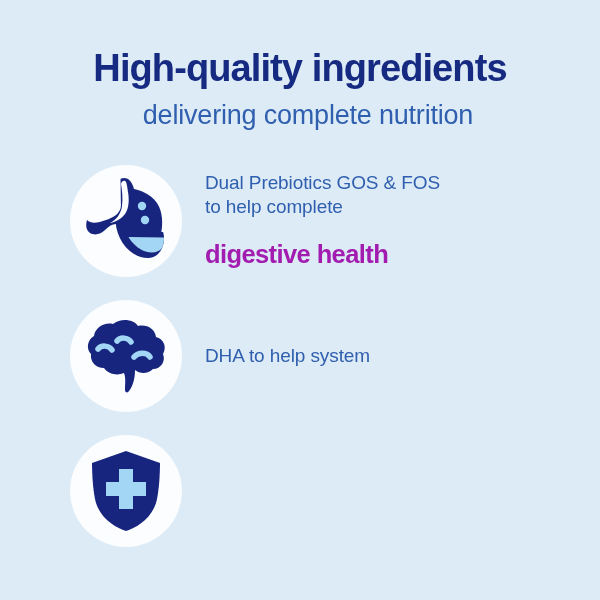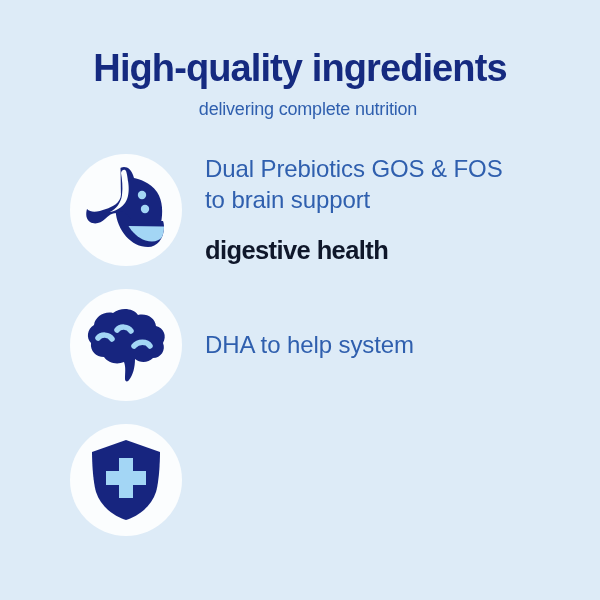--- a/index.html
+++ b/index.html
@@ -30,21 +30,21 @@
   .headline {
     font-size: 38px;
     font-weight: 700;
     color: #152a80;
     letter-spacing: -0.9px;
     line-height: 1.08;
     margin: 0;
     white-space: nowrap;
   }
   .subhead {
-    font-size: 18px;
+    font-size: 27px;
     font-weight: 400;
     color: #2f5fae;
     letter-spacing: -0.2px;
     line-height: 1.2;
     margin: 10px 0 0 4px;
     white-space: nowrap;
     padding-left: 12px;
   }
   .benefits {
     width: 100%;
@@ -69,31 +69,31 @@
     align-items: center;
     justify-content: center;
   }
   .benefit-text {
     margin-left: 23px;
     display: flex;
     flex-direction: column;
     justify-content: center;
   }
   .benefit-light {
-    font-size: 24px;
+    font-size: 19px;
     font-weight: 400;
     color: #2f5fae;
     line-height: 1.26;
     letter-spacing: -0.1px;
     white-space: nowrap;
   }
   .benefit-bold {
     font-size: 25.5px;
     font-weight: 700;
-    color: #0f172a;
+    color: #a21caf;
     line-height: 1.22;
     letter-spacing: -0.6px;
     margin-top: 20px;
     white-space: nowrap;
   }
 </style>
 </head>
 <body>
 
 <div class="page">
@@ -111,21 +111,21 @@
           <path d="M36.5 3 C36.5 3 37 24 37 29 C37 38 28 42 22 44 C14 47 7 48 3 44 C3 44 0 53 6 57 C11 60 17 58 21 54 C25 50 28 48 32 48 C38 48 44 52 48 58 L77 58 C79 48 79 36 73 27 C66 17 55 14 50 13 C48 5 44 2 40 2 C38 2 36.5 3 36.5 3 Z" fill="#17257f"></path>
           <path d="M48 56 C44 49 38 45 31.5 45.5 C33 66 47.5 82 64 82 C73 82 80 74 80 62 C80 59.5 79.7 57.5 79 56 Z" fill="#17257f"></path>
           <path d="M44 16 C44 16 47 30 41 38 C35 46 26 47 26 47 C32 44 37 38 38 30 C39 22 38 14 37 8 C38 4 41 4 42 6 C43 8 44 16 44 16 Z" fill="#fbfdfe"></path>
           <path d="M44.5 61 C48 67 54 73 61.5 75.5 C69 78 75 76 78 72 C79.4 68.8 80 65.3 80 61.5 L44.5 61 Z" fill="#a3d6f5"></path>
           <circle cx="58" cy="30" r="4.2" fill="#a3d6f5"></circle>
           <circle cx="61" cy="44" r="4.2" fill="#a3d6f5"></circle>
         </svg>
       </div>
       <div class="benefit-text">
         <div class="benefit-light">Dual Prebiotics GOS &amp; FOS</div>
-        <div class="benefit-light">to brain support</div>
+        <div class="benefit-light">to help complete</div>
         <div class="benefit-bold">digestive health</div>
       </div>
     </div>
 
     <div class="benefit-row">
       <div class="icon-circle">
         <svg width="86" height="80" viewBox="0 0 86 80">
           <path d="M30 8 C38 2 50 3 55 10 C64 8 72 13 73 21 C81 23 84 31 80 38 C83 45 78 53 70 53 C65 58 57 58 52 54 L52 54 C52 62 50 70 46 75 C45 77 42 77 42 74 C42 68 43 62 41 57 C34 60 25 58 21 52 C13 52 7 46 8 38 C3 33 4 24 11 20 C12 12 21 6 30 8 Z" fill="#17257f"></path>
           <path d="M34 25 C37 21 45 21 48 26" stroke="#a3d6f5" stroke-width="5.5" fill="none" stroke-linecap="round"></path>
           <path d="M15 33 C18 29 26 29 29 34" stroke="#a3d6f5" stroke-width="5.5" fill="none" stroke-linecap="round"></path>

